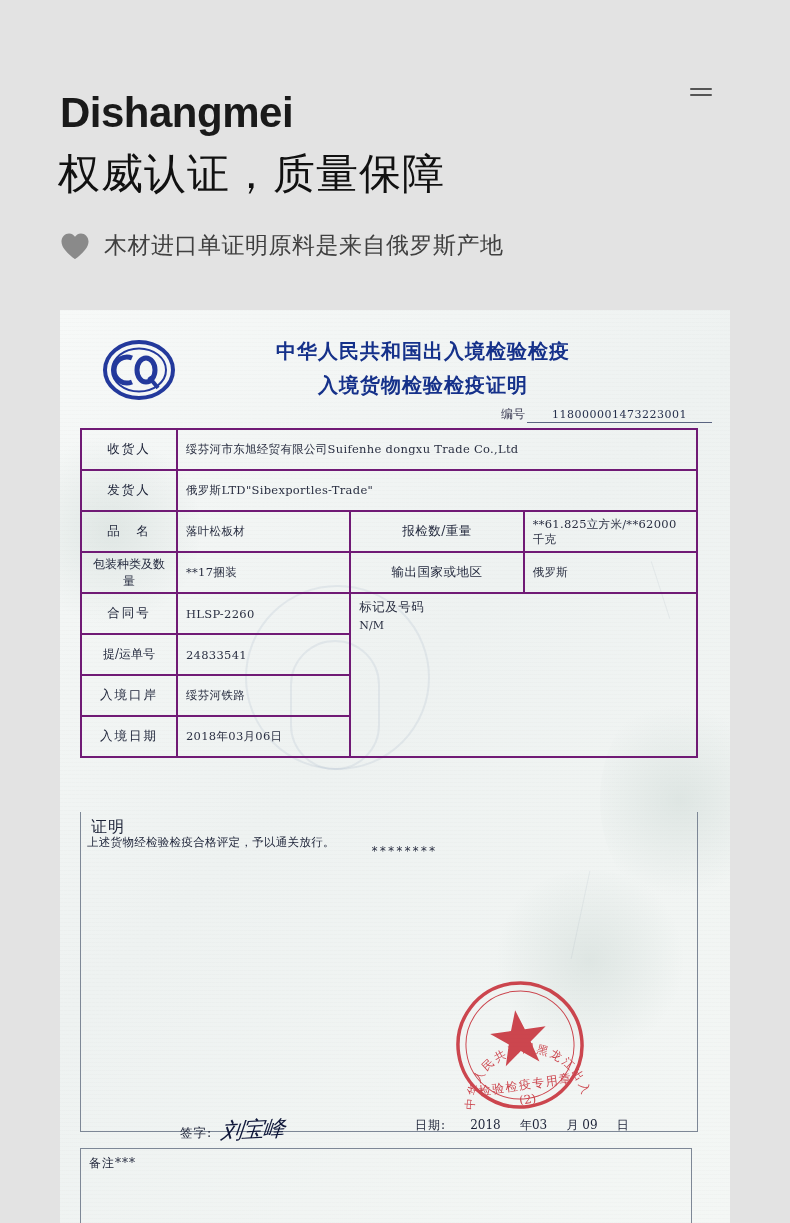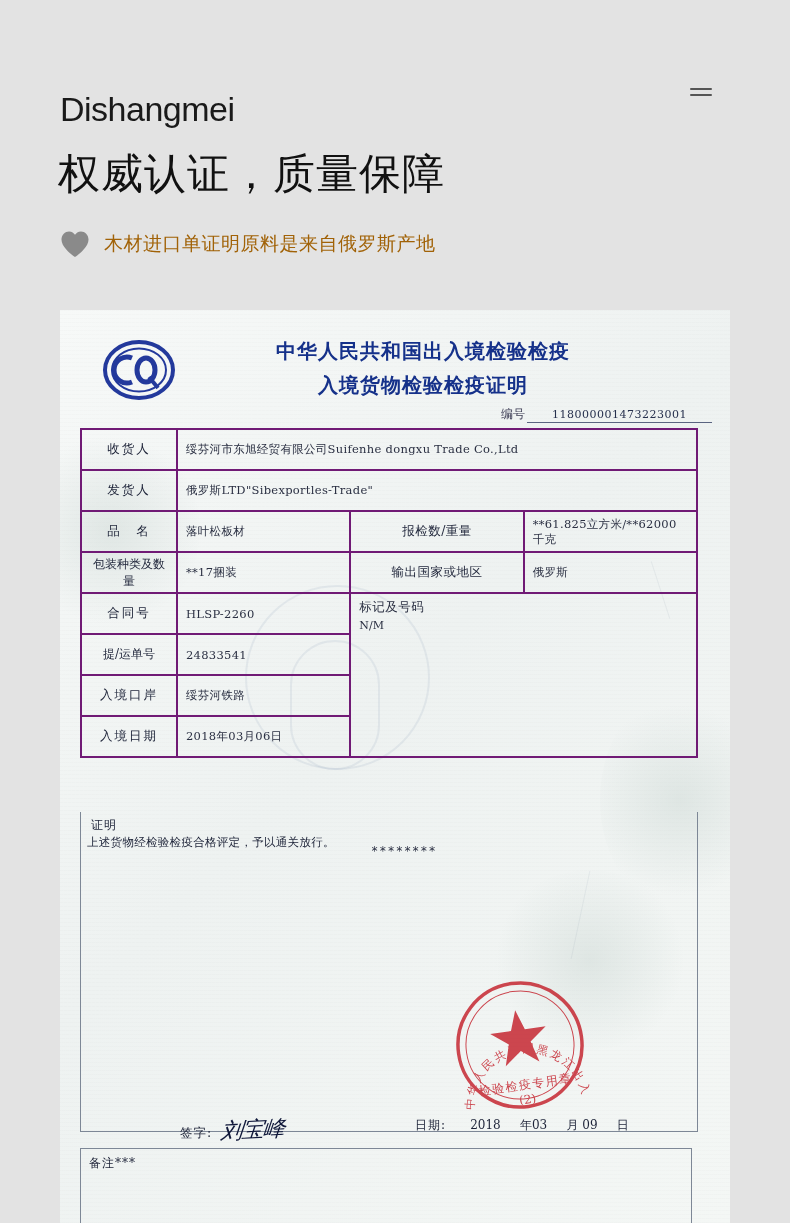--- a/index.html
+++ b/index.html
@@ -15,22 +15,22 @@
     height: 1223px;
     background: #e3e3e3;
     overflow: hidden;
   }
 
   
   .brand {
     position: absolute;
     left: 60px;
     top: 92px;
-    font-size: 34px;
-    font-weight: 400;
+    font-size: 42px;
+    font-weight: 700;
     color: #1a1a1a;
     letter-spacing: -0.5px;
     line-height: 1;
   }
   .menu-icon {
     position: absolute;
     right: 78px;
     top: 88px;
     width: 22px;
     height: 14px;
@@ -65,22 +65,22 @@
     align-items: center;
     gap: 14px;
   }
   .heart-icon {
     width: 30px;
     height: 28px;
     color: #8a8a8a;
     flex: 0 0 auto;
   }
   .subline-text {
-    font-size: 19px;
-    color: #a16207;
+    font-size: 23px;
+    color: #404040;
     letter-spacing: 0.5px;
     white-space: nowrap;
   }
 
   
   .cert-wrap {
     position: absolute;
     left: 60px;
     top: 310px;
     width: 670px;
@@ -216,21 +216,21 @@
     width: 618px;
     height: 320px;
     border: 1px solid #7d8796;
     border-top: none;
   }
   .st-line1 {
     position: absolute;
     left: 10px;
     top: 5px;
     font-family: "DejaVu Serif", "Liberation Serif", serif;
-    font-size: 12px;
+    font-size: 16px;
     color: #1d2338;
     letter-spacing: 1px;
   }
   .st-line2 {
     position: absolute;
     left: 6px;
     top: 23px;
     font-family: "DejaVu Serif", "Liberation Serif", serif;
     font-size: 11.5px;
     color: #1d2338;

